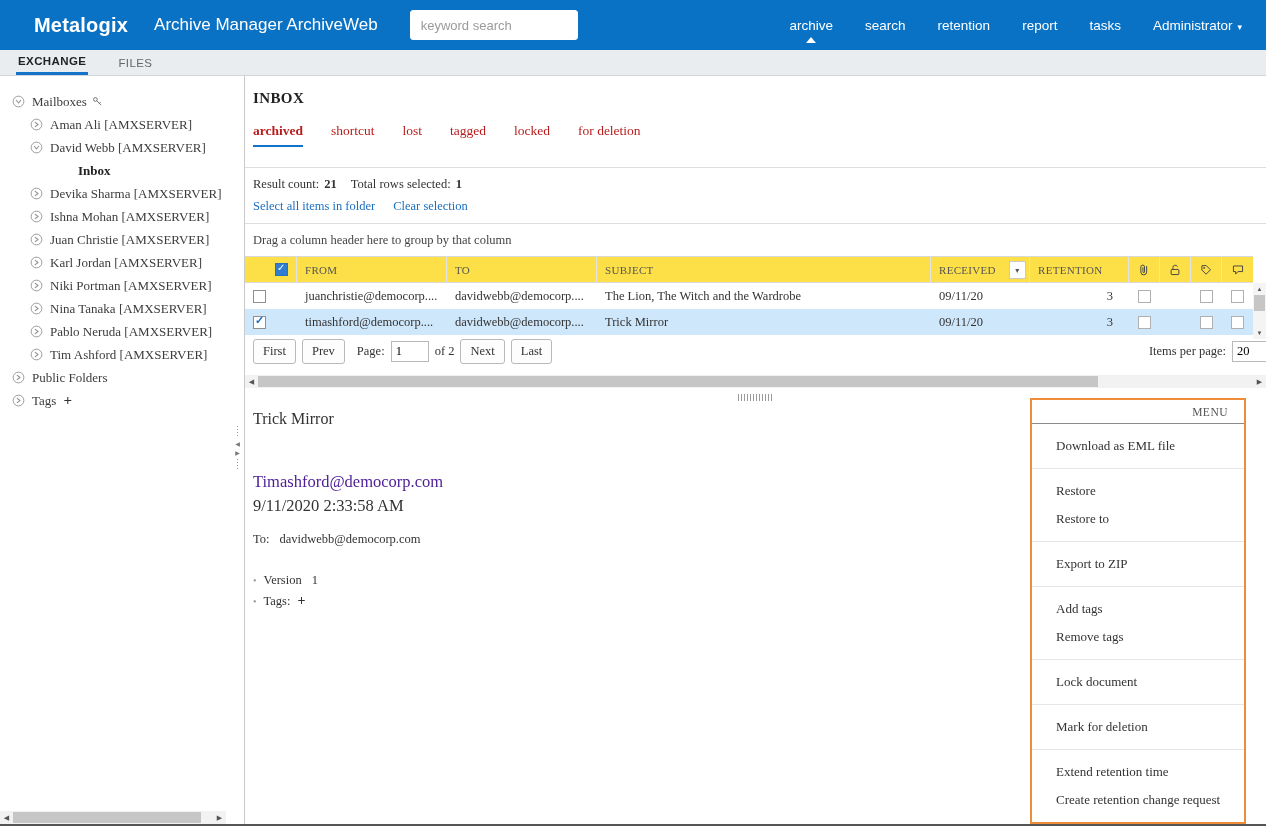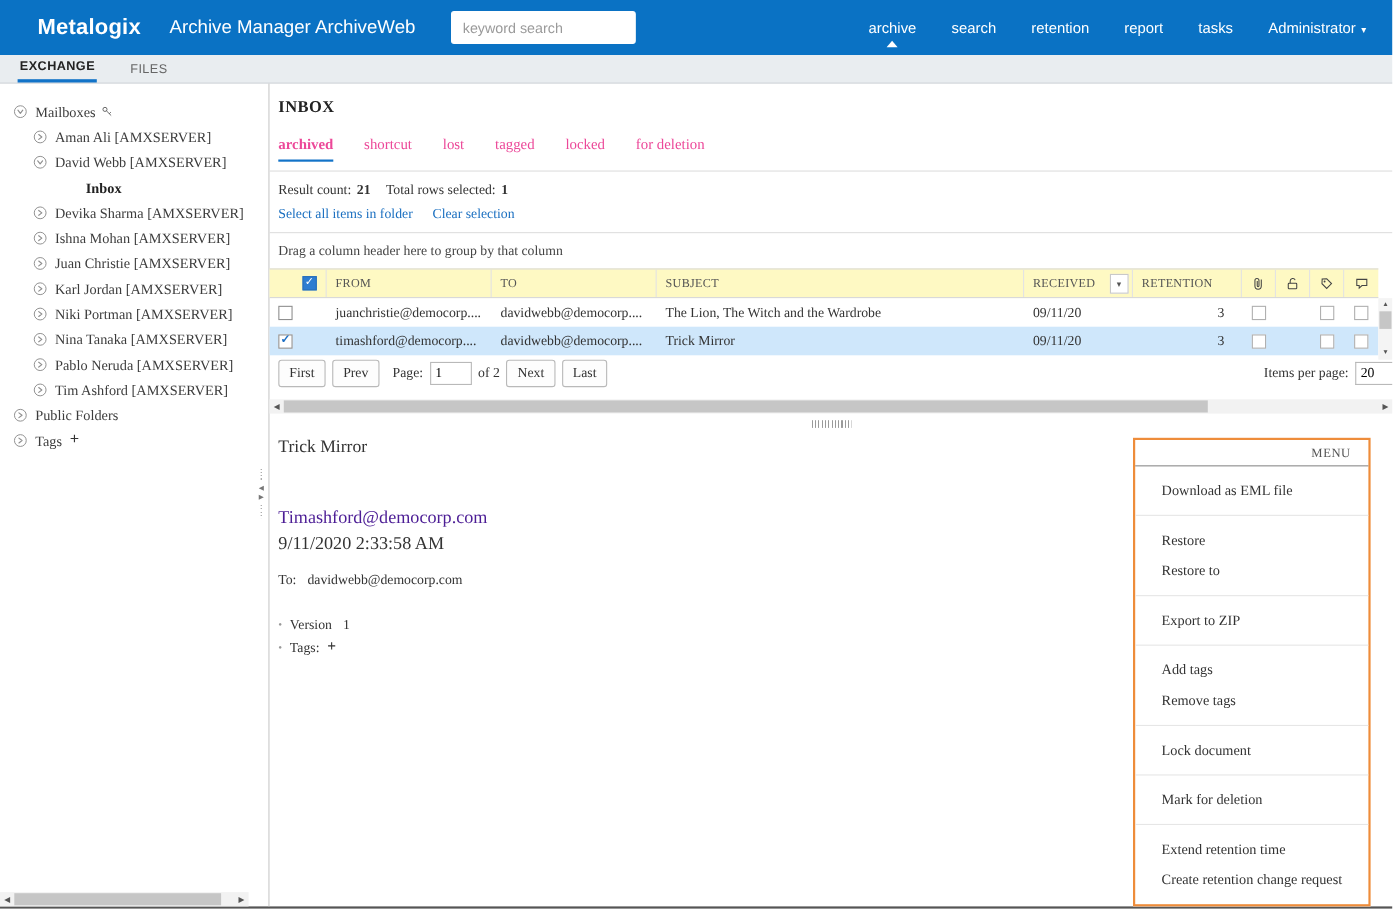--- a/index.html
+++ b/index.html
@@ -50,34 +50,34 @@
 
   .vsplit-handle { position:absolute; left:233px; top:350px; width:9px; display:flex; flex-direction:column;
                    align-items:center; gap:3px; z-index:3; cursor:col-resize; }
   .vsplit-handle .arr { font-size:6px; color:#777; line-height:1; }
   .vsplit-handle .dots { width:1px; height:12px; background:repeating-linear-gradient(#999 0 1px,transparent 1px 3px); }
 
   
   .main { flex:1; position:relative; padding-top:14px; }
   .pad { padding-left:8px; }
   .inbox-title { font-size:15px; font-weight:bold; letter-spacing:.4px; color:#222; }
-  .view-tabs { display:flex; gap:28px; margin-top:16px; margin-bottom:8px; font-size:13.5px; color:#ec4899; }
+  .view-tabs { display:flex; gap:28px; margin-top:16px; margin-bottom:20px; font-size:13.5px; color:#b91c1c; }
   .vtab { padding-bottom:6px; cursor:pointer; }
   .vtab.active { font-weight:bold; border-bottom:2px solid #1273c8; }
   .rule { border-top:1px solid #dedede; height:0; }
 
   .result-line { margin-top:9px; font-size:12.5px; color:#333; }
   .result-line b { margin:0 14px 0 5px; }
   .select-links { margin:7px 0 9px; font-size:12.5px; display:flex; gap:18px; }
   .link { color:#1a6fc0; cursor:pointer; text-decoration:none; }
   .group-hint { margin:9px 0 8px; font-size:12.5px; color:#444; }
 
   .grid { position:relative; padding-right:13px; }
   .grid-header { display:flex; height:27px; border-top:1px solid #d9d9d9; border-bottom:1px solid #d9d9d9;
-                 font-size:11px; color:#555; background:#fef9c3; }
+                 font-size:11px; color:#555; background:#fde047; }
   .hcell { display:flex; align-items:center; padding-left:8px; border-right:1px solid #e3e3e3; letter-spacing:.3px; }
   .hcell:last-child { border-right:none; }
   .c-sel { width:52px; flex:none; padding-left:30px; }
   .c-from { width:150px; flex:none; }
   .c-to { width:150px; flex:none; }
   .c-subject { flex:1; min-width:0; }
   .c-received { width:99px; flex:none; position:relative; }
   .c-retention { width:99px; flex:none; }
   .c-ic { width:31px; flex:none; justify-content:center; padding-left:0; }
   .sortbtn { position:absolute; right:3px; top:4px; width:17px; height:18px; border:1px solid #c9c9c9; background:#fff;

